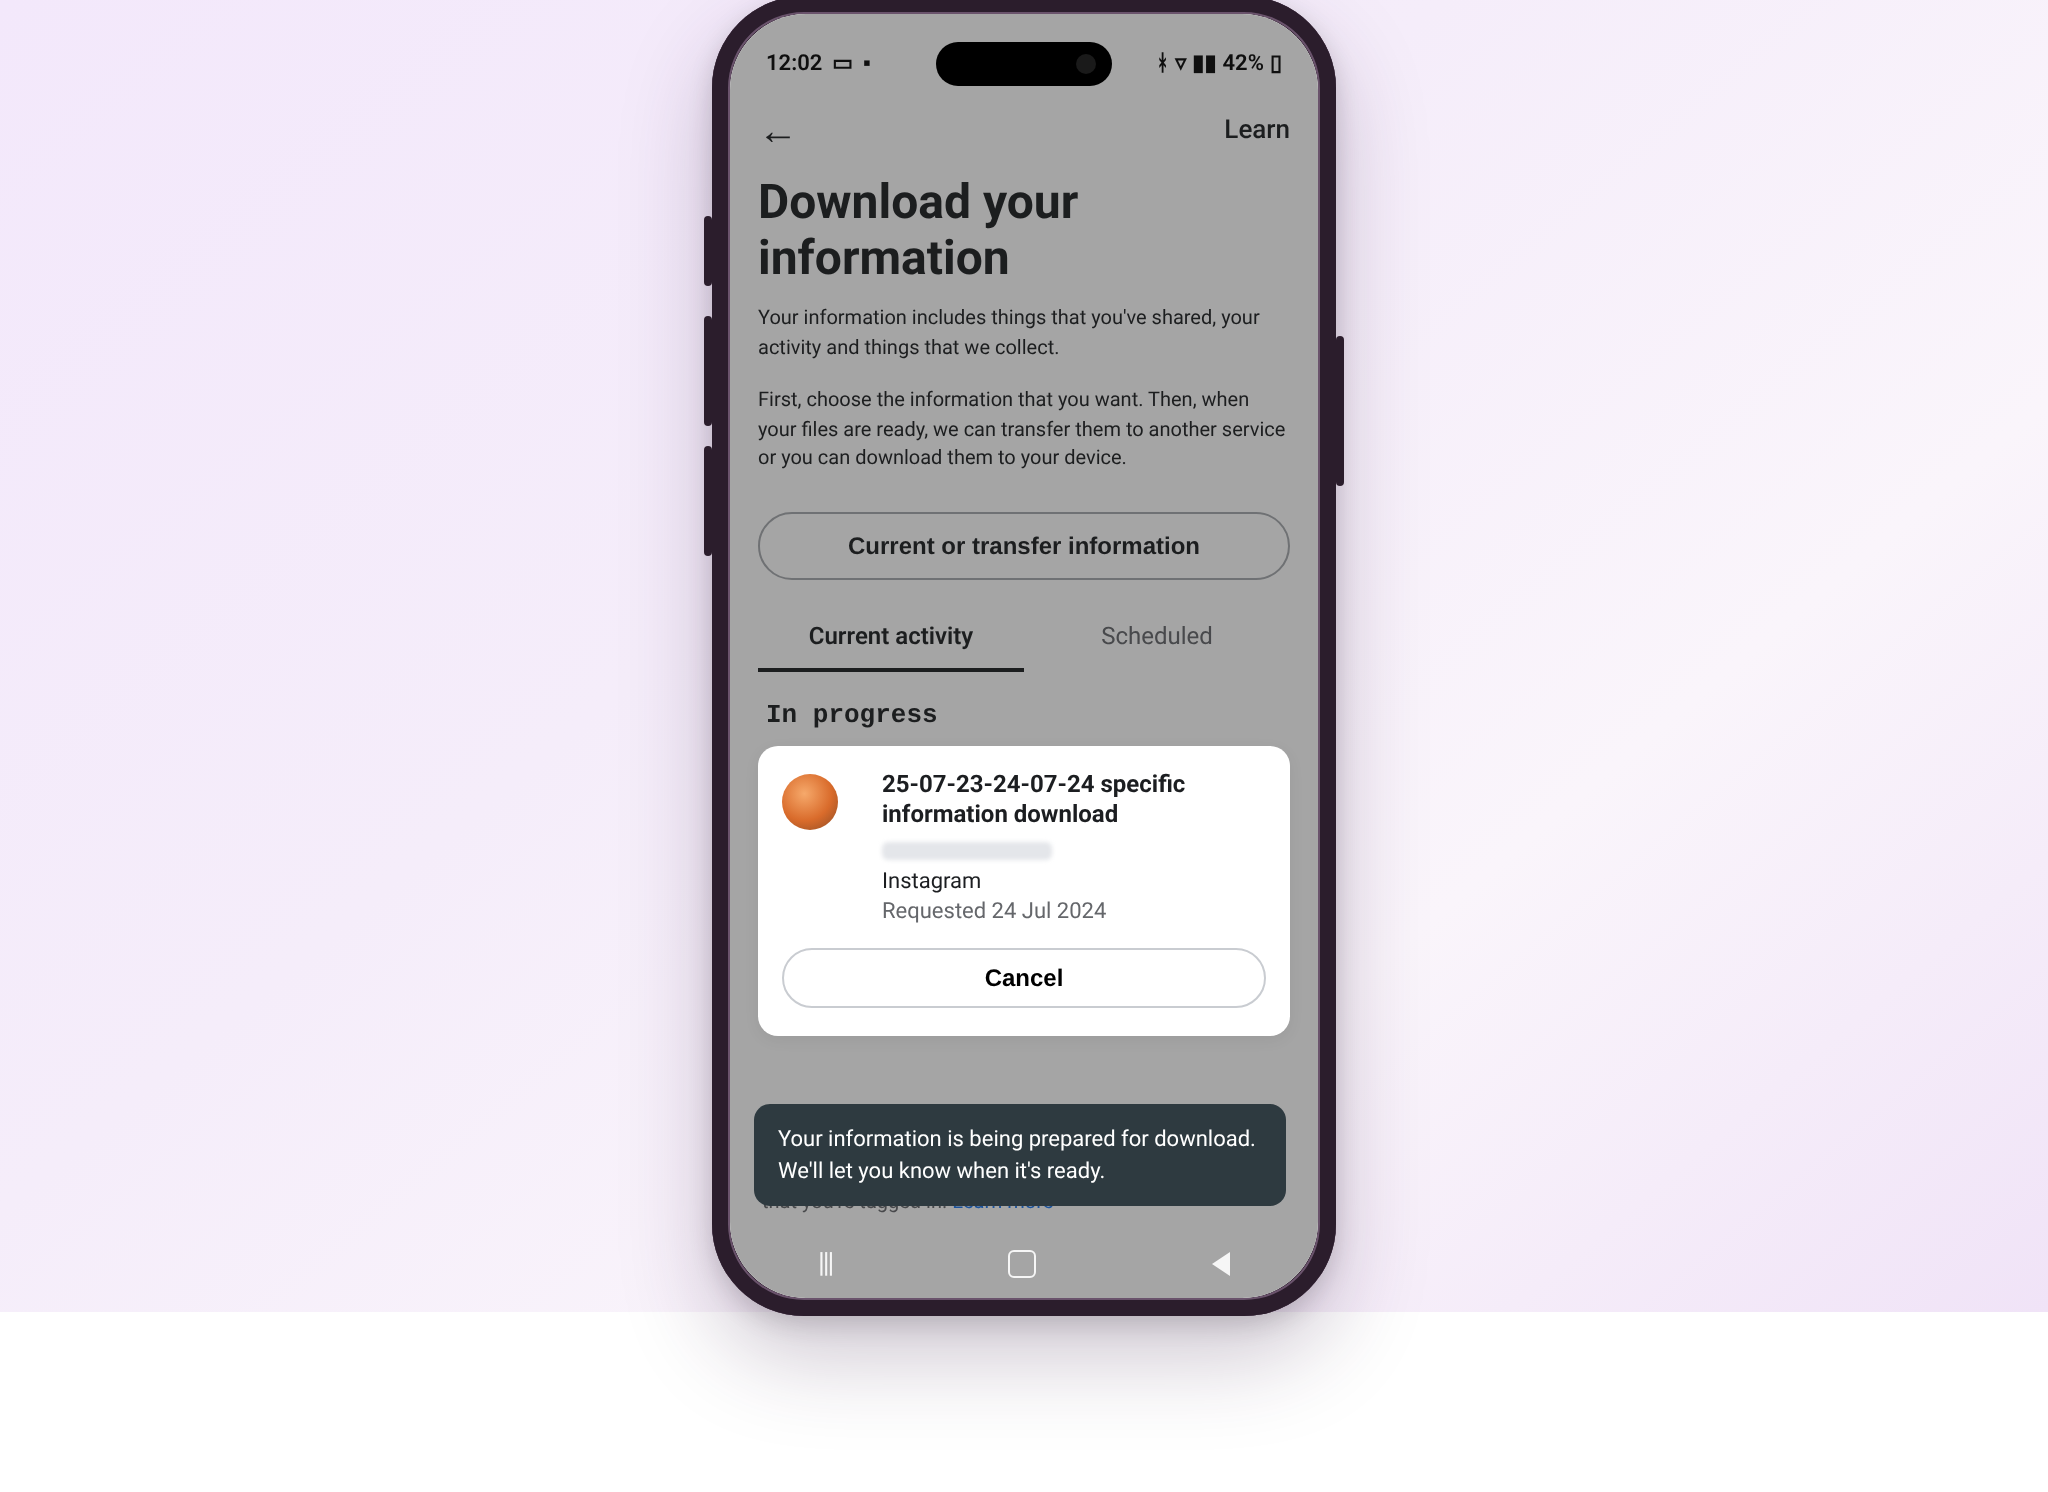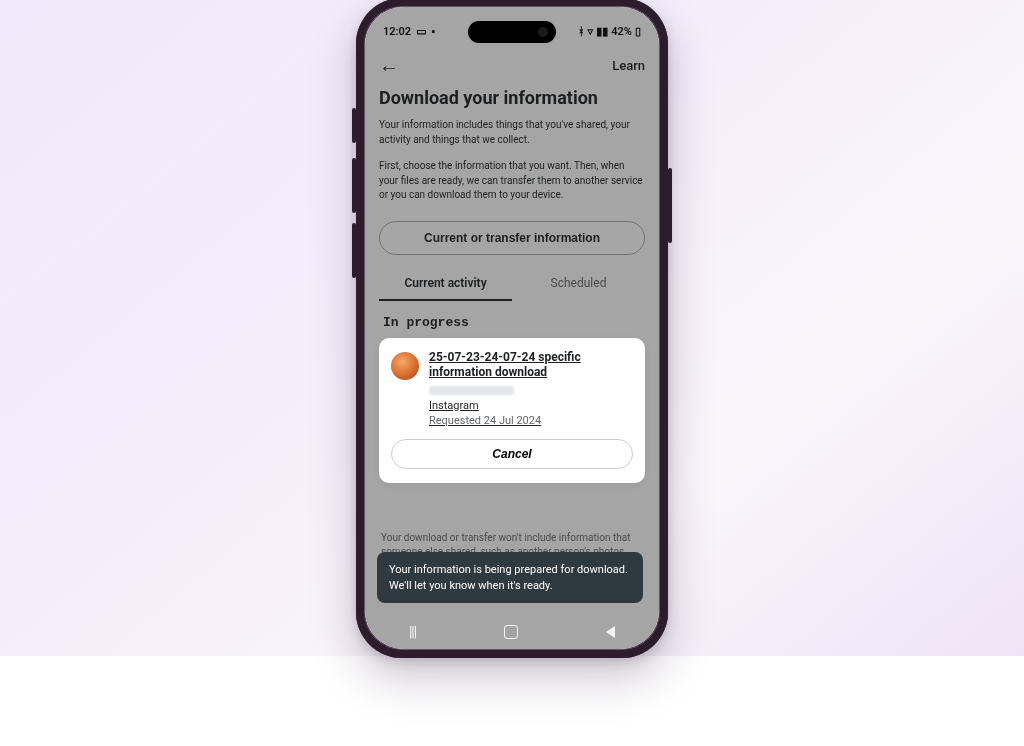--- a/index.html
+++ b/index.html
@@ -18,35 +18,35 @@
   
   .app{position:absolute;inset:0;background:#fff;color:#1c1e21;}
   .statusbar{height:40px;display:flex;align-items:center;justify-content:space-between;padding:4px 18px 0;font-size:11px;font-weight:600;color:#050505;}
   .sb-left{display:flex;align-items:center;gap:5px;}
   .sb-right-group{display:flex;align-items:center;gap:3px;}
   .mini-icon{display:inline-block;line-height:1;}
   .nav{display:flex;align-items:center;justify-content:space-between;padding:4px 14px 8px;}
   .back-arrow{font-size:20px;line-height:1;}
   .done{font-size:13px;font-weight:500;}
   .content{padding:0 14px;}
-  h1.title{margin:4px 0 8px;font-size:18px;font-weight:700;}
+  h1.title{margin:4px 0 8px;font-size:24px;font-weight:700;}
   p.para{margin:10px 0 12px;font-size:10px;line-height:1.45;color:#1c1e21;}
   .big-btn{width:100%;border:1px solid #a6a9ad;background:transparent;border-radius:20px;padding:9px 6px;font-size:12px;font-weight:600;color:#1c1e21;margin:6px 0 12px;}
   .tabs{display:flex;}
   .tab{flex:1;text-align:center;font-size:12px;padding:9px 0;color:#65676b;}
   .tab.active{color:#1c1e21;font-weight:600;border-bottom:2px solid #1c1e21;}
   .section-h{font-size:13px;font-weight:700;margin:14px 0 8px 4px;font-family:Liberation Mono, monospace;}
   .card{background:#fff;border-radius:10px;padding:12px 12px 14px;box-shadow:0 2px 8px rgba(0,0,0,.06);position:relative;z-index:20;}
-  .card-row{display:flex;gap:10px;text-decoration:underline;}
+  .card-row{display:flex;gap:22px;}
   .avatar{width:28px;height:28px;border-radius:50%;background:radial-gradient(circle at 40% 35%,#f6a96b 0%,#d96b2b 55%,#8a4a24 100%);flex:0 0 28px;margin-top:2px;}
   .card-title{font-size:12px;font-weight:700;line-height:1.3;}
   .blurline{width:85px;height:9px;border-radius:3px;background:#e4e6ea;margin-top:5px;filter:blur(1px);}
   .card-sub{font-size:11px;color:#1c1e21;margin-top:4px;}
   .card-meta{font-size:11px;color:#65676b;margin-top:2px;}
-  .cancel-btn{width:100%;margin-top:12px;border:1px solid #c9ccd1;background:#fff;border-radius:18px;padding:7px 0;font-size:12px;font-weight:600;font-style:italic;}
+  .cancel-btn{width:100%;margin-top:12px;border:1px solid #c9ccd1;background:#fff;border-radius:18px;padding:7px 0;font-size:12px;font-weight:600;}
   .footnote{font-size:10px;line-height:1.45;color:#65676b;margin:48px 2px 0;}
   .learn{color:#1877f2;}
   .toast{position:absolute;left:12px;right:16px;bottom:46px;background:#2e3a40;color:#fff;border-radius:8px;padding:10px 12px;font-size:11px;line-height:1.4;z-index:25;}
   
   .scrim{position:absolute;inset:0;background:rgba(30,30,30,.40);z-index:15;pointer-events:none;}
   
   .sysnav{position:absolute;left:0;right:0;bottom:0;height:34px;display:flex;align-items:center;justify-content:space-around;z-index:26;}
   .sysnav span{color:rgba(255,255,255,.9);font-size:14px;}
   .sq{width:12px;height:12px;border:1.8px solid rgba(255,255,255,.9);border-radius:3px;display:inline-block;}
   .tri{width:0;height:0;border-top:6px solid transparent;border-bottom:6px solid transparent;border-right:9px solid rgba(255,255,255,.9);display:inline-block;}

